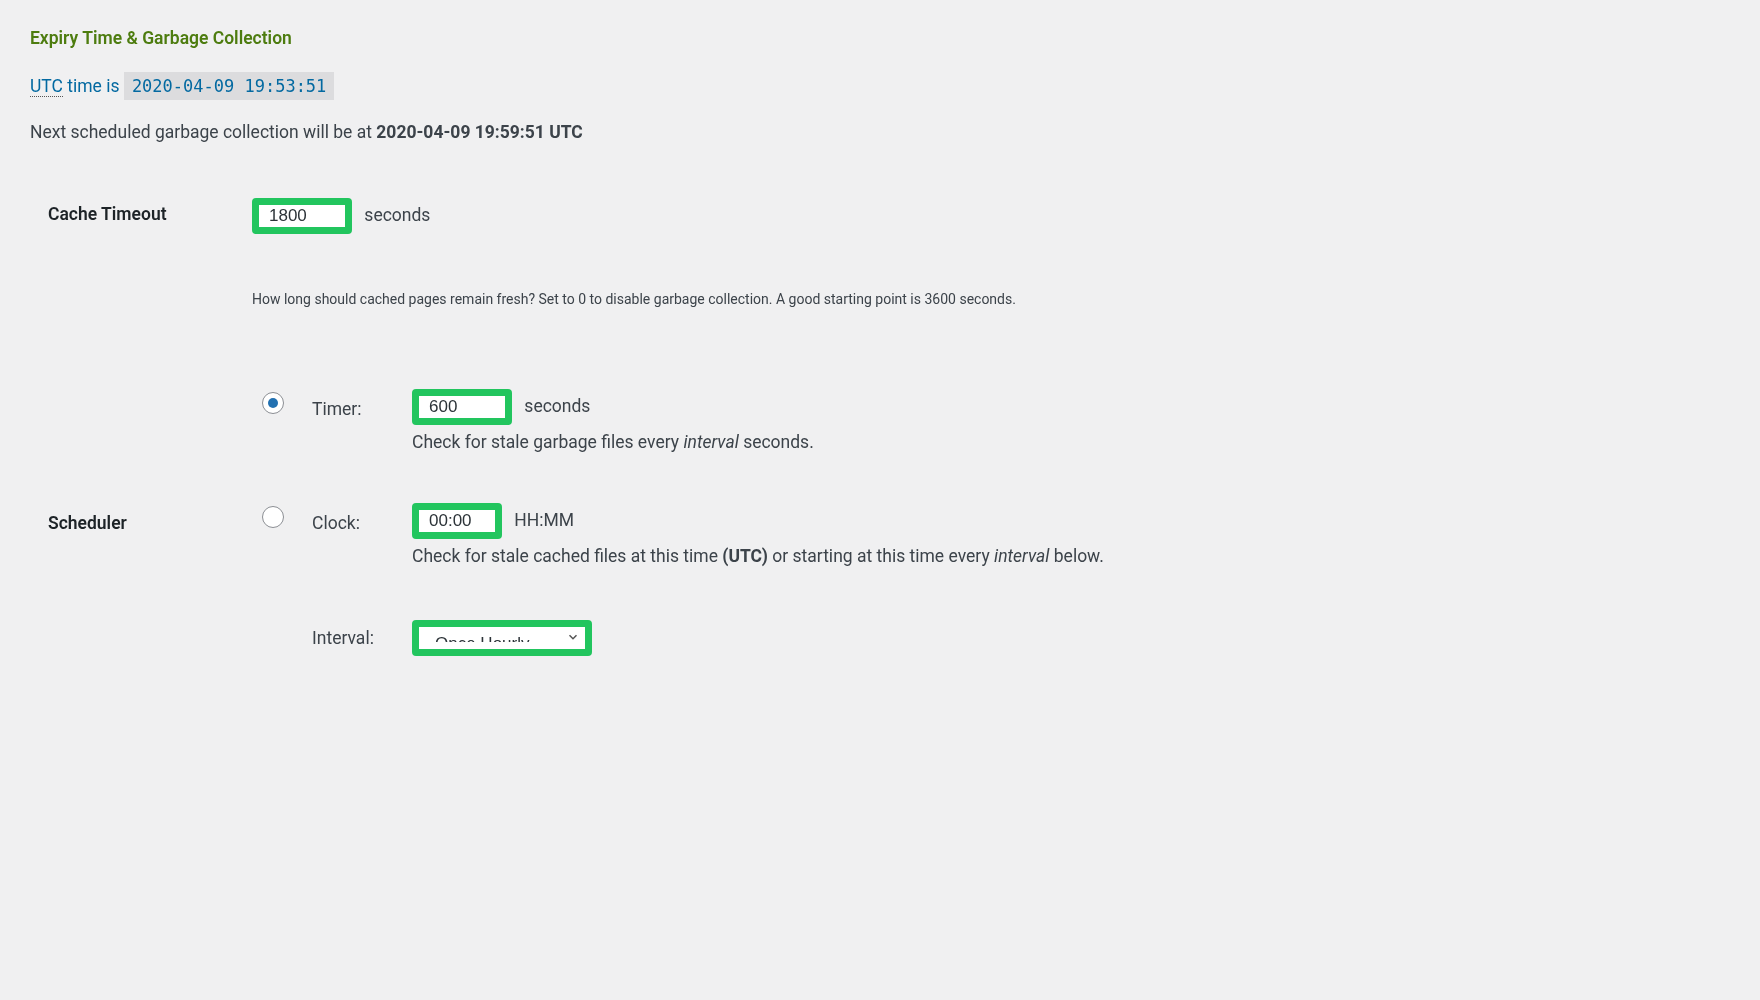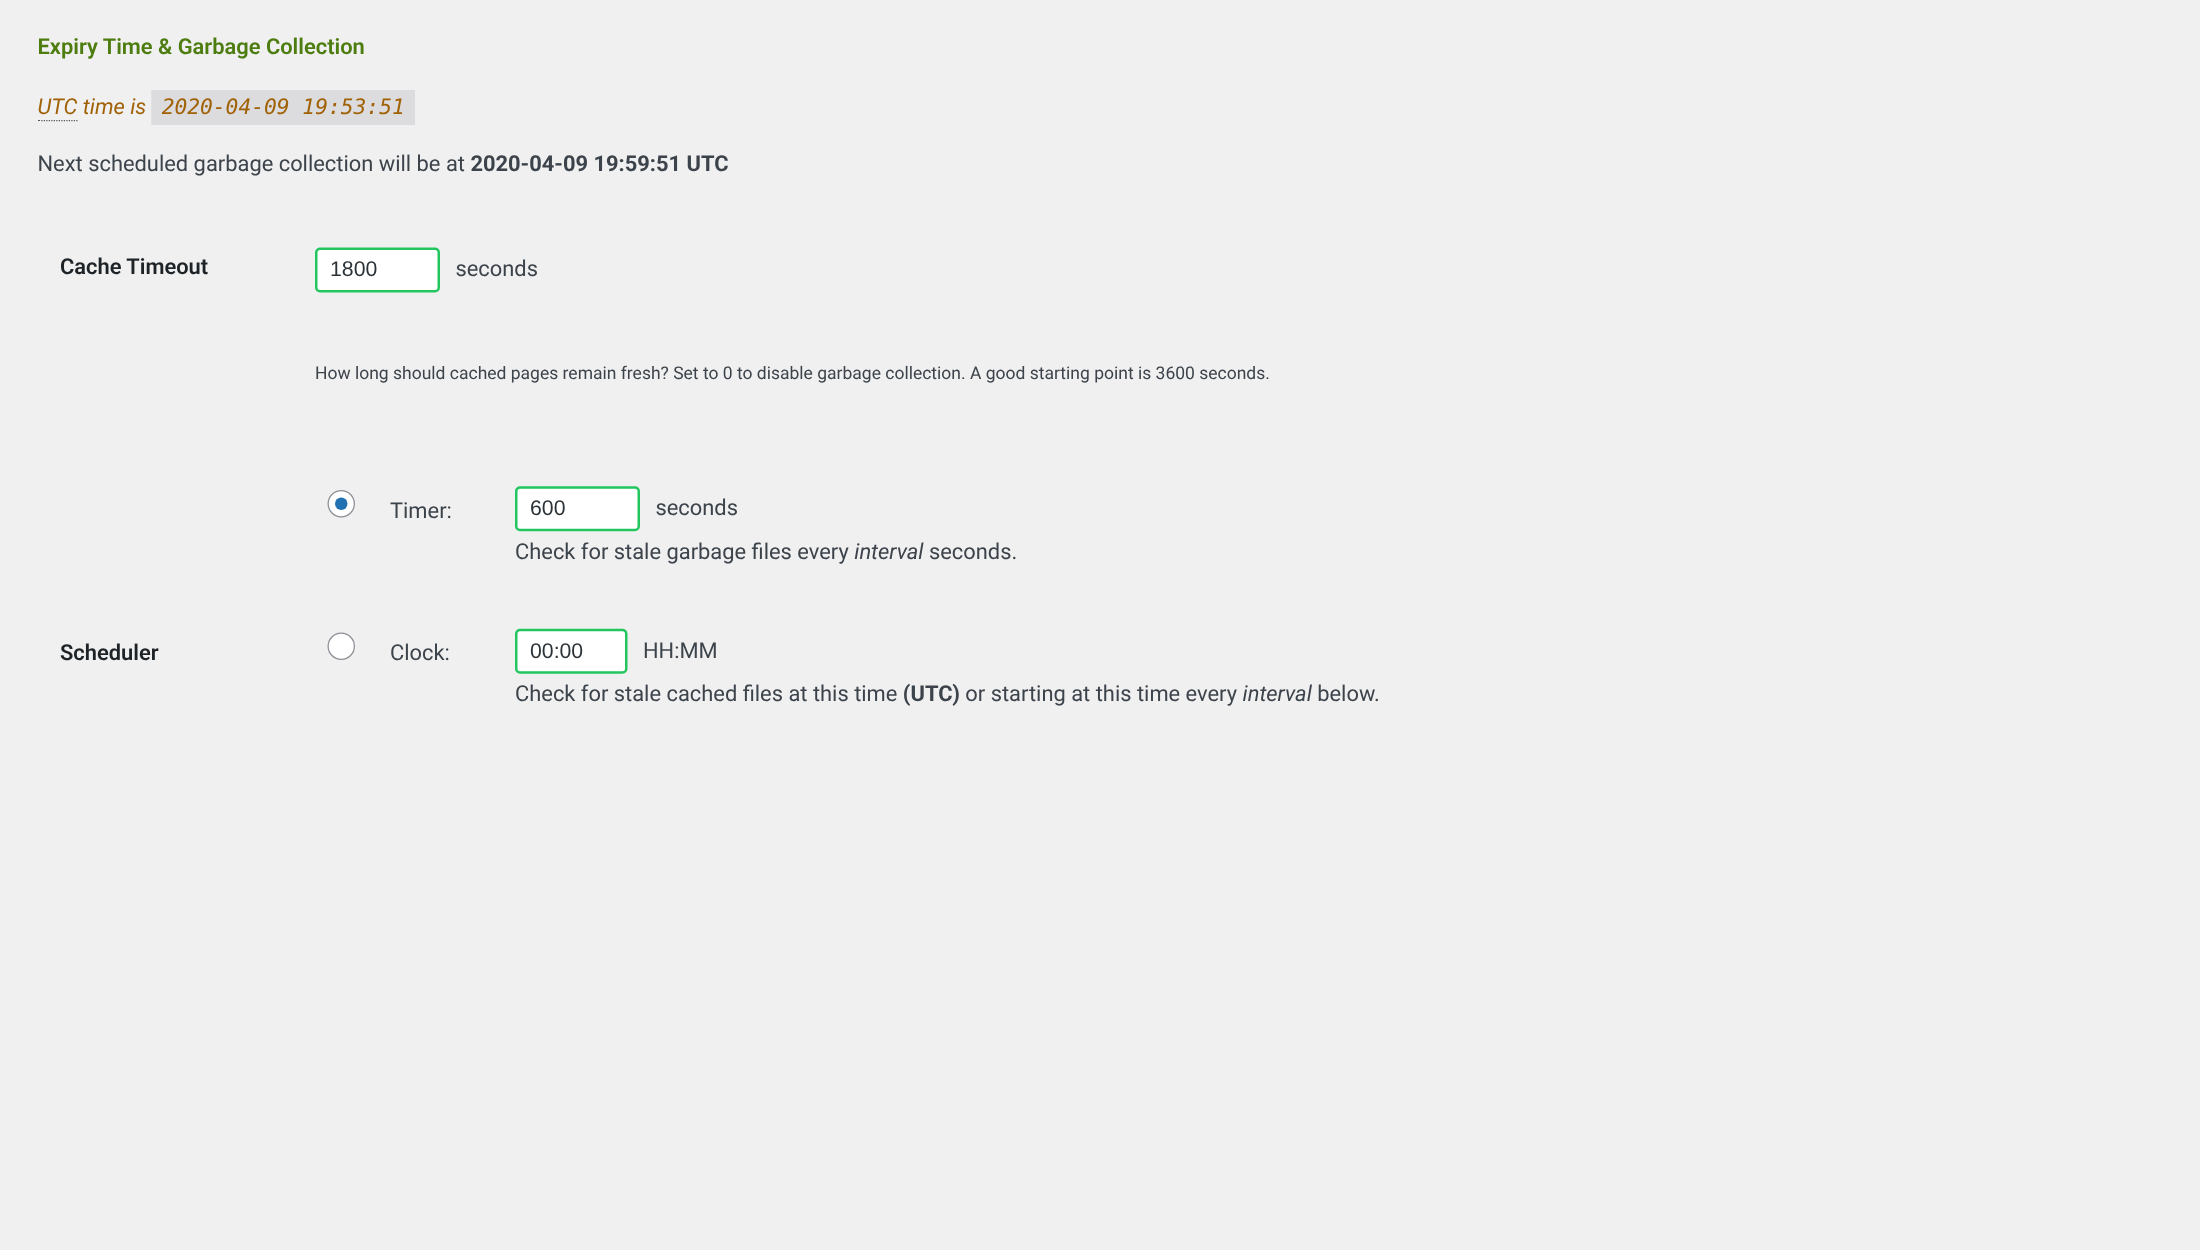--- a/index.html
+++ b/index.html
@@ -11,23 +11,22 @@
       font-size: 17.5px;
     }
     .section-title {
       font-weight: 600;
       font-size: 17.5px;
       color: #4d7c0f;
       margin-bottom: 28px;
     }
     .utc-line {
       margin-bottom: 26px;
-      color: #a16207;
-      font-size: 17.5px;
-      font-style: italic;
+      color: #0369a1;
+      font-size: 17.5px;
     }
     .utc-abbr {
       border-bottom: 1px dotted #555;
       cursor: help;
     }
     .utc-code {
       background: #dcdcde;
       font-family: ui-monospace, "SFMono-Regular", Menlo, Consolas, monospace;
       padding: 4px 8px;
       font-size: 17px;
@@ -59,21 +58,21 @@
       padding-top: 14px;
     }
     .field-cell {
       display: table-cell;
       vertical-align: top;
       padding-top: 8px;
       padding-bottom: 10px;
     }
     input[type="text"],
     select {
-      border: 2px solid #22c55e;
+      border: 7px solid #22c55e;
       border-radius: 4px;
       padding: 6px 10px;
       font-size: 17px;
       background: #fff;
       color: #2c3338;
     }
     input[type="text"] {
       height: 36px;
     }
     .cache-timeout-input { width: 100px; }
@@ -219,18 +218,34 @@
           <div class="sched-label">Clock:</div>
           <div class="sched-body">
             <input type="text" class="clock-input" value="00:00" style="">
             <span class="unit-label">HH:MM</span>
             <div class="sched-desc">
               <span>Check for stale cached files at this time </span><span class="bold-inline">(UTC)</span><span> or starting at this time every </span><em class="interval">interval</em><span> below.</span>
             </div>
           </div>
         </div>
 
+        <div class="sched-row interval-row">
+          <div class="sched-radio"></div>
+          <div class="sched-label">Interval:</div>
+          <div class="sched-body">
+            <span class="select-wrap">
+              <select>
+                <option>Once Hourly</option>
+              </select>
+              <span class="chev">
+                <svg width="14" height="14" viewBox="0 0 24 24" fill="none" stroke="currentColor" stroke-width="2.5">
+                    <polyline points="6 9 12 15 18 9"></polyline>
+                  </svg>
+              </span>
+            </span>
+          </div>
+        </div>
 
       </div>
     </div>
   </div>
 
 </div>
 
 </body></html>

